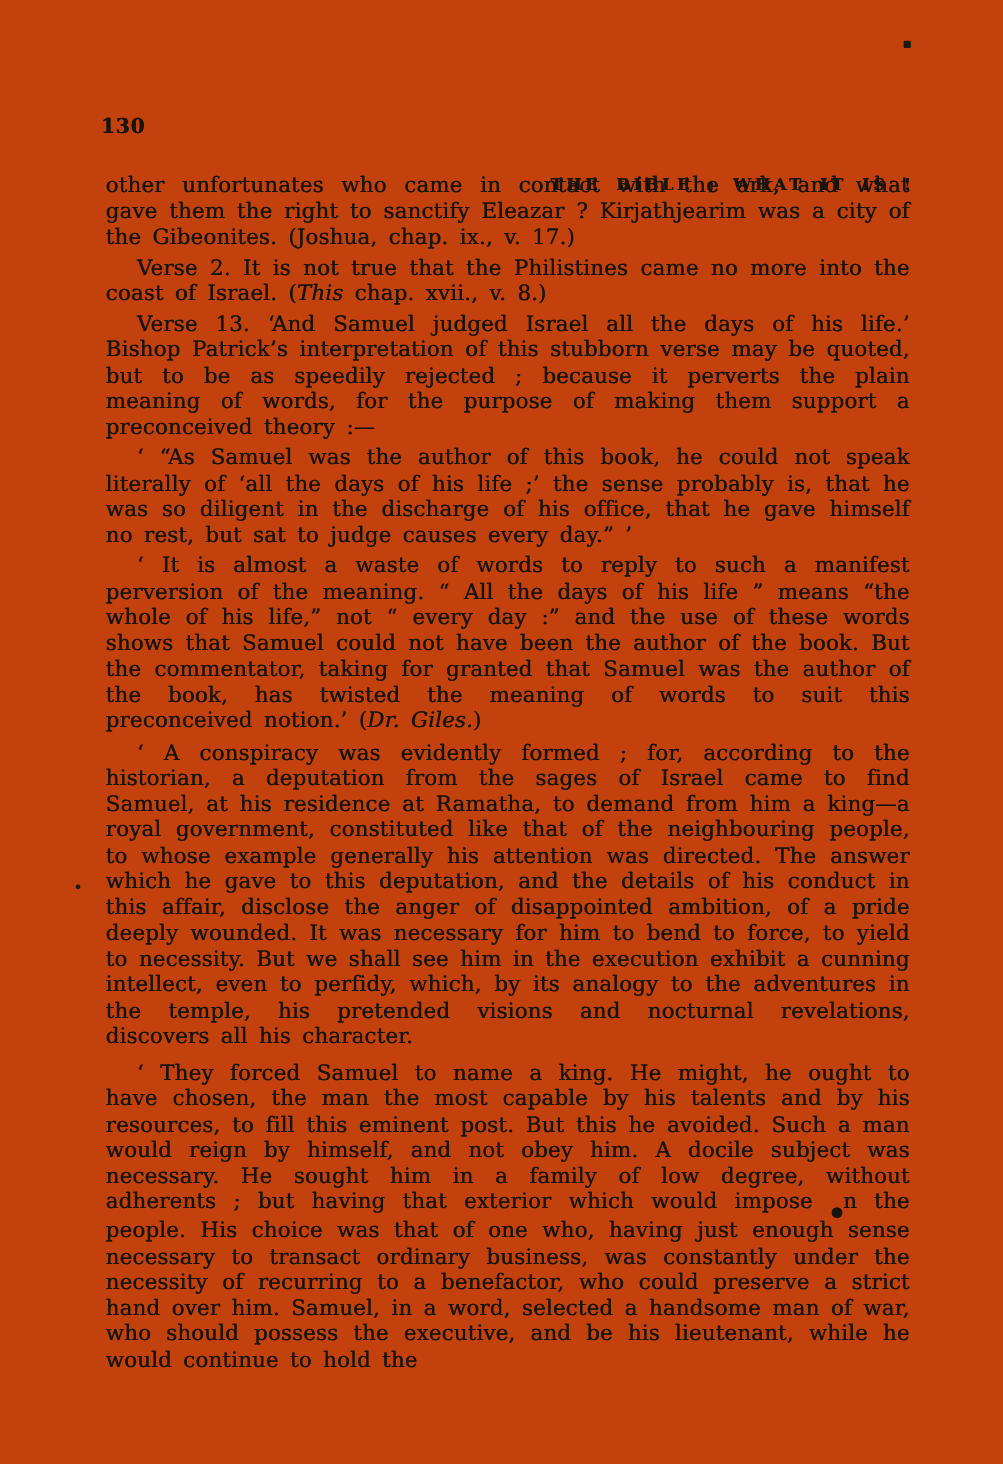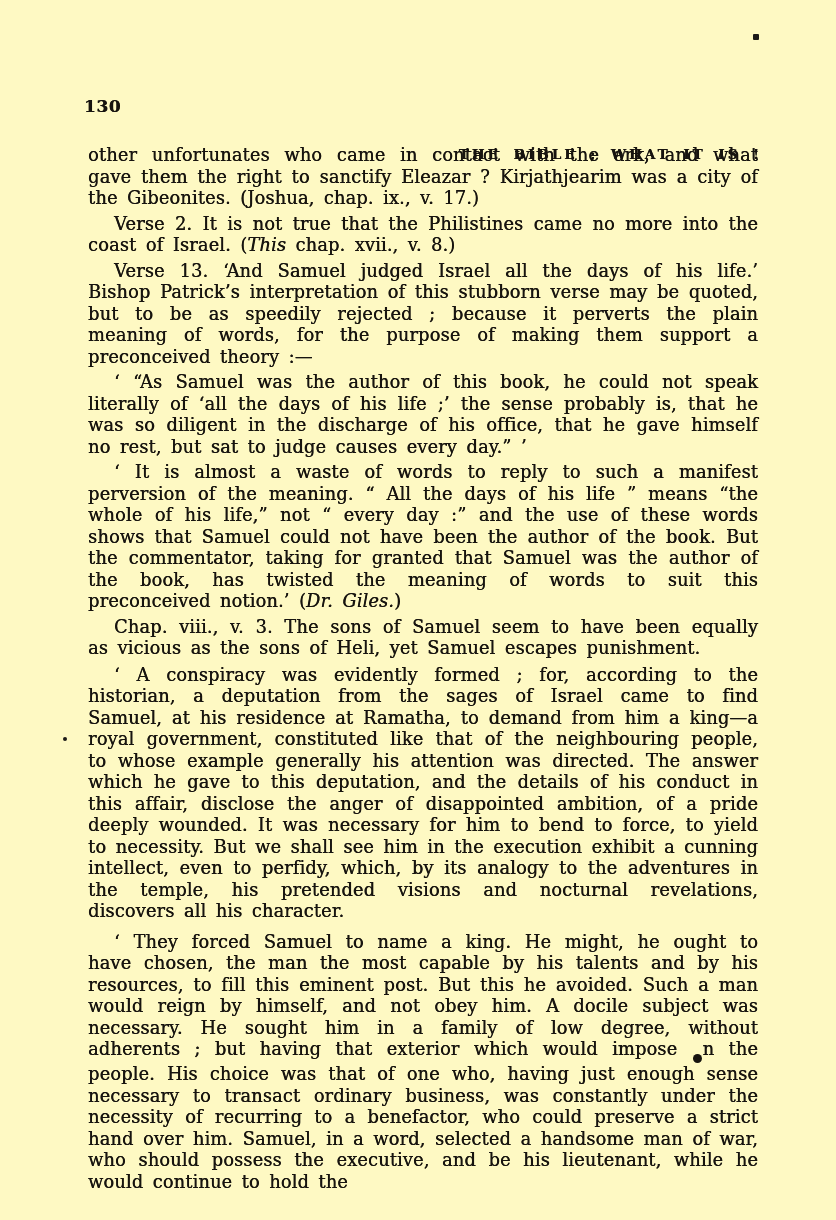--- a/index.html
+++ b/index.html
@@ -4,21 +4,21 @@
 <style>
   html, body {
     margin: 0;
     padding: 0;
     background: #ffffff;
   }
   .sheet {
     position: relative;
     width: 836px;
     height: 1220px;
-    background: #fef9c3;
+    background: #c2410c;
     overflow: hidden;
     font-family: "DejaVu Serif", "Liberation Serif", serif;
     color: #17140f;
   }
   
   .header {
     position: absolute;
     top: 96px;
     left: 84px;
     width: 678px;
@@ -95,20 +95,19 @@
     <span class="pagenum">130</span>
     <span class="running-title">THE BIBLE ; WHAT IT IS !</span>
   </div>
 
   <div class="body-text">
       <p><span>other unfortunates who came in contact with the ark, and what gave them the right to sanctify Eleazar ?  Kirjathjearim was a city of the Gibeonites.  (Joshua, chap. ix., v. 17.)</span></p>
       <p class="indent"><span>Verse 2.  It is not true that the Philistines came no more into the coast of Israel.  (</span><span class="it">This</span><span> chap. xvii., v. 8.)</span></p>
       <p class="indent"><span>Verse 13.  ‘And Samuel judged Israel all the days of his life.’  Bishop Patrick’s interpretation of this stubborn verse may be quoted, but to be as speedily rejected ; because it perverts the plain meaning of words, for the purpose of making them support a preconceived theory :—</span></p>
       <p class="indent"><span>‘ “As Samuel was the author of this book, he could not speak literally of ‘all the days of his life ;’ the sense probably is, that he was so diligent in the discharge of his office, that he gave himself no rest, but sat to judge causes every day.” ’</span></p>
       <p class="indent"><span>‘ It is almost a waste of words to reply to such a manifest perversion of the meaning.  “ All the days of his life ” means “the whole of his life,” not “ every day :” and the use of these words shows that Samuel could not have been the author of the book.  But the commentator, taking for granted that Samuel was the author of the book, has twisted the meaning of words to suit this preconceived notion.’  (</span><span class="it">Dr. Giles.</span><span>)</span></p>
-      <p class="indent"><span>Chap. viii., v. 3.  The sons of Samuel seem to have been equally as vicious as the sons of Heli, yet Samuel escapes punishment.</span></p>
       <p class="indent" style="margin-top: 5px;"><span>‘ A conspiracy was evidently formed ; for, according to the historian, a deputation from the sages of Israel came to find Samuel, at his residence at Ramatha, to demand from him a king—a royal government, constituted like that of the neighbouring people, to whose example generally his attention was directed.  The answer which he gave to this deputation, and the details of his conduct in this affair, disclose the anger of disappointed ambition, of a pride deeply wounded.  It was necessary for him to bend to force, to yield to necessity.  But we shall see him in the execution exhibit a cunning intellect, even to perfidy, which, by its analogy to the adventures in the temple, his pretended visions and nocturnal revelations, discovers all his character.</span></p>
       <p class="indent" style="margin-top: 9px;"><span>‘ They forced Samuel to name a king.  He might, he ought to have chosen, the man the most capable by his talents and by his resources, to fill this eminent post.  But this he avoided.  Such a man would reign by himself, and not obey him.  A docile subject was necessary.  He sought him in a family of low degree, without adherents ; but having that exterior which would impose </span><span class="blot">o</span><span>n the people.  His choice was that of one who, having just enough sense necessary to transact ordinary business, was constantly under the necessity of recurring to a benefactor, who could preserve a strict hand over him.  Samuel, in a word, selected a handsome man of war, who should possess the executive, and be his lieutenant, while he would continue to hold the</span></p>
     </div>
 
   <div class="speck speck-1"></div>
   <div class="speck speck-2"></div>
 </div>
 
 </body></html>

